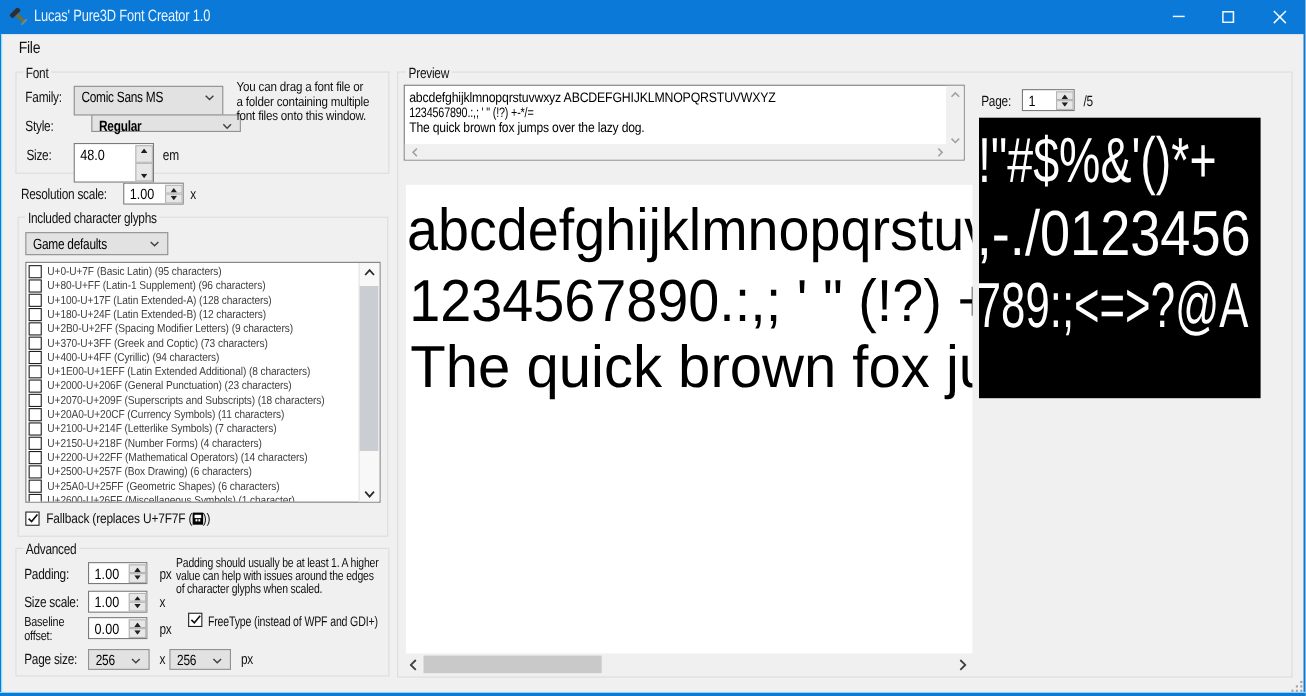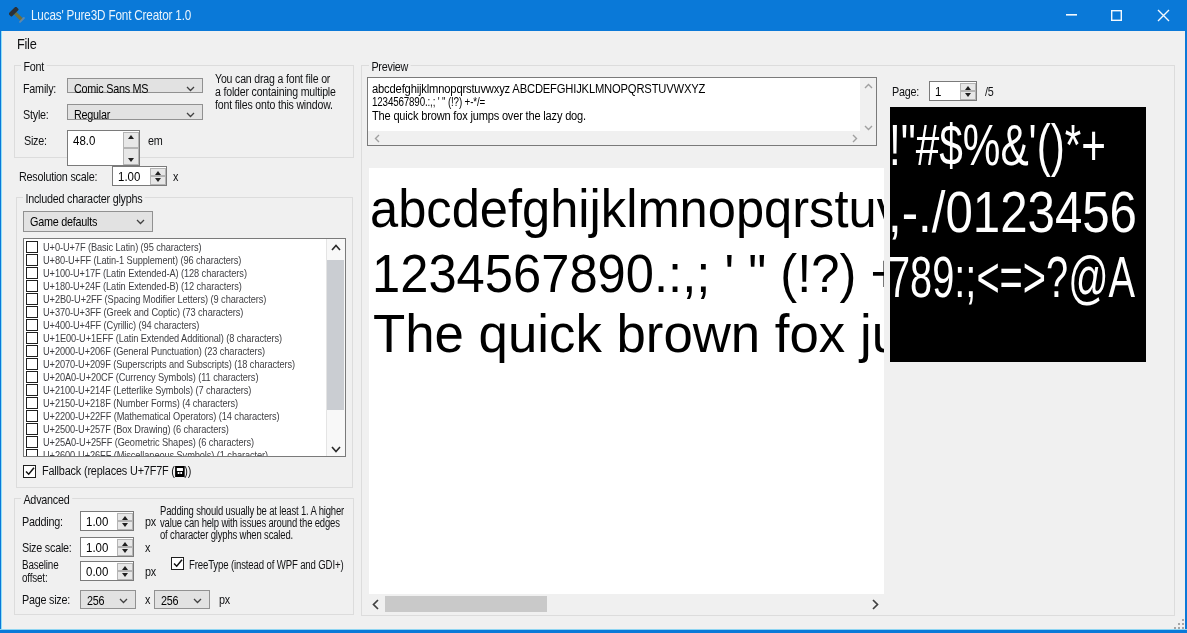--- a/index.html
+++ b/index.html
@@ -48,29 +48,29 @@
       <path d="M1 1 L12 12 M12 1 L1 12" stroke="#F3F9FE" stroke-width="1.4"></path>
     </svg>
 </div>
 
 <div class="lbl" style="left:17px;top:34.5px;font-size:15px;transform:scaleX(0.85);">File</div>
 
 <div class="grp" style="left:14px;top:65px;width:340px;height:93px;"></div>
 <div class="gcap" style="left:21px;top:59px;position:absolute;">Font</div>
 
 <div class="lbl" style="left:23px;top:81px;">Family:</div>
-<div class="combo" style="left:67px;top:78px;width:136px;height:15px;text-align:right;">
+<div class="combo" style="left:67px;top:78px;width:136px;height:27px;text-align:right;">
   <div class="tx">Comic Sans MS</div>
   <svg width="9" height="6" viewBox="0 0 9 6">
       <path d="M1 1 L4.5 4.5 L8 1" fill="none" stroke="#404040" stroke-width="1.3"></path>
     </svg>
 </div>
 
 <div class="lbl" style="left:23px;top:107px;">Style:</div>
-<div class="combo" style="left:67px;top:104px;width:136px;height:16px;">
+<div class="combo" style="left:83px;top:104px;width:136px;height:16px;font-weight:bold;">
   <div class="tx">Regular</div>
   <svg width="9" height="6" viewBox="0 0 9 6">
       <path d="M1 1 L4.5 4.5 L8 1" fill="none" stroke="#404040" stroke-width="1.3"></path>
     </svg>
 </div>
 
 <div class="lbl" style="left:24px;top:133px;">Size:</div>
 <div class="spin" style="left:67px;top:130px;width:73px;height:36px;">
   <div class="tx">48.0</div>
   <div class="spinbtns">

